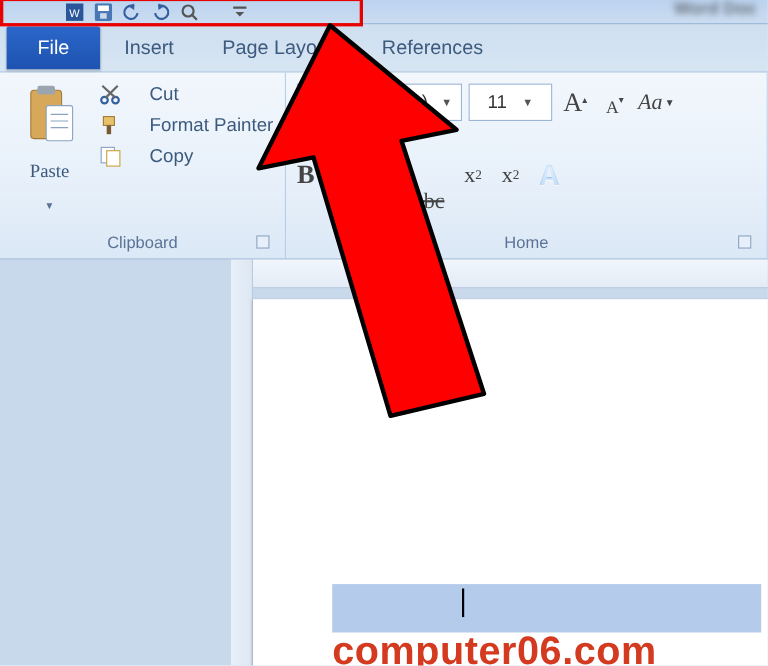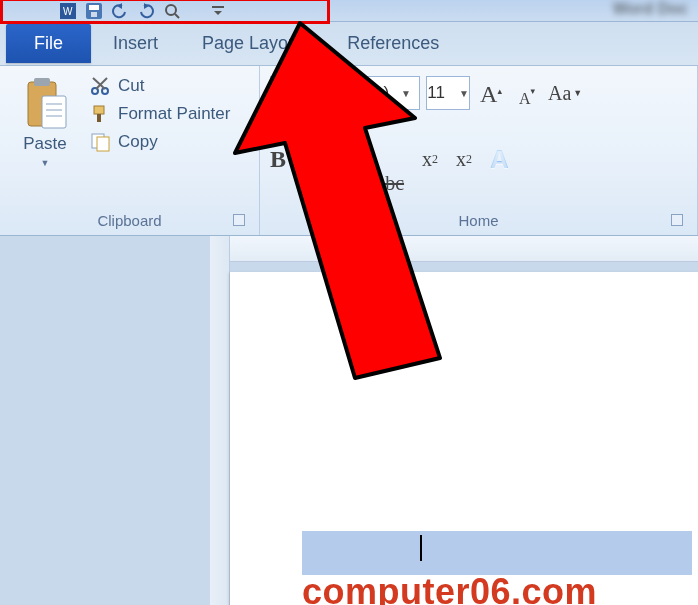--- a/index.html
+++ b/index.html
@@ -110,42 +110,43 @@
   }
   .clipboard { width: 260px; }
   .clipboard-inner {
     display:flex;
     gap: 10px;
   }
   .paste-btn {
     display:flex;
     flex-direction:column;
     align-items:center;
-    gap:4px;
+    gap:16px;
     width:70px;
     padding-top:4px;
     cursor:pointer;
+    font-family:Liberation Serif, serif;
   }
   .paste-btn .icon-box {
     width:46px;height:54px;
   }
   .paste-btn .lbl { font-size:17px; color:#3c5a7d; }
   .paste-btn .drop { font-size:9px; color:#5a7396; }
   .clip-list {
     display:flex;
     flex-direction:column;
     gap:8px;
     padding-top:4px;
     font-size:17px;
     color:#3c5a7d;
   }
   .clip-item {
     display:flex;
     align-items:center;
-    gap:6px;
+    gap:24px;
     cursor:pointer;
   }
   .clip-item .ci-icon { width:22px; height:20px; display:inline-block; }
 
   .font-group { flex: 1; }
   .font-row1 {
     display:flex;
     align-items:center;
     gap:6px;
     margin-bottom:14px;
@@ -155,37 +156,38 @@
     height:34px;
     border:1px solid #9ab5d6;
     background:#fff;
     display:flex;
     align-items:center;
     padding:0 8px;
     font-size:17px;
     color:#333;
   }
   .font-name { width:150px; gap:6px; justify-content:flex-end; }
-  .font-size { width:44px; justify-content:center; gap:8px;}
+  .font-size { width:76px; justify-content:center; gap:8px;}
   .font-select .caret { font-size:10px; color:#555; margin-left:6px;}
   .aa-btn {
     width:30px;height:30px;
     display:flex;align-items:flex-end;justify-content:center;
     font-family:"Times New Roman",serif;
     color:#444;
     cursor:pointer;
   }
   .aa-btn.big { font-size:24px;}
   .aa-btn.small { font-size:16px;}
   .aa-btn sup { font-size:9px; position:relative; top:-12px; }
   .aa-case {
     font-family:"Times New Roman",serif;
     font-size:20px; color:#444;
     display:flex;align-items:center;gap:2px;
     cursor:pointer;
+    font-style:italic;
   }
   .font-row2 {
     display:flex;
     align-items:center;
     gap:18px;
     font-family:"Times New Roman",serif;
     font-size:24px;
     color:#444;
   }
   .fbtn { cursor:pointer; display:inline-flex; align-items:center;}

